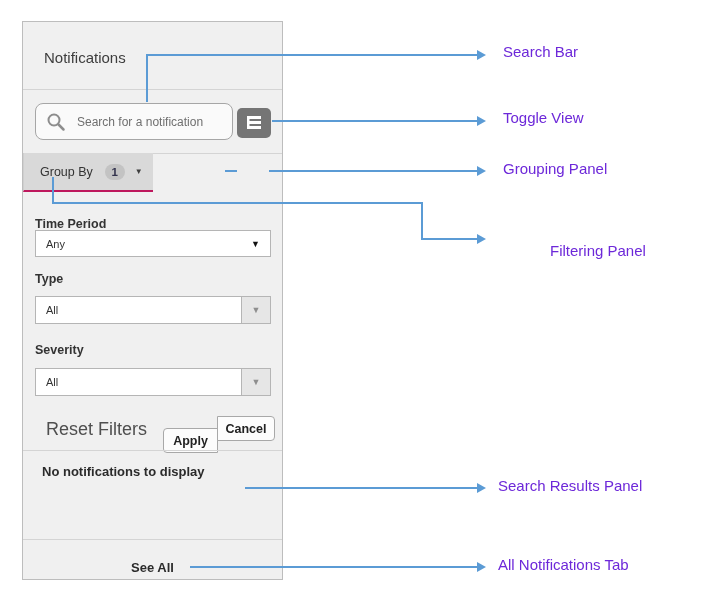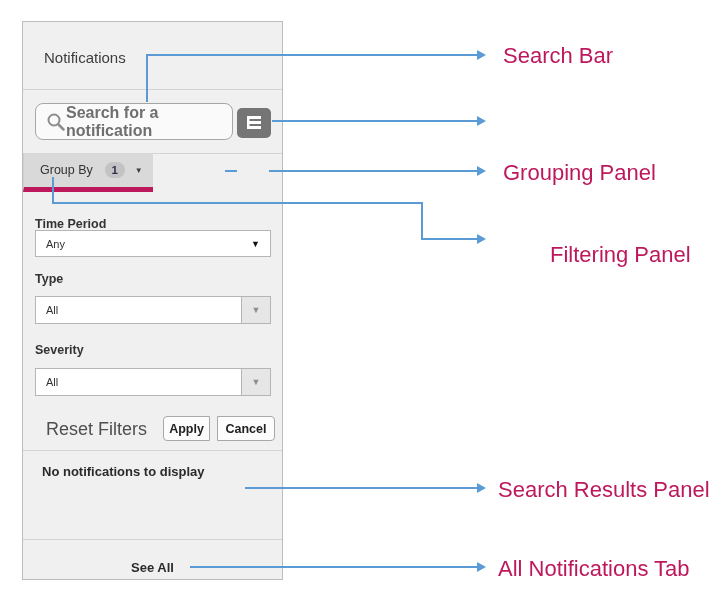--- a/index.html
+++ b/index.html
@@ -10,30 +10,30 @@
   .panel { position: absolute; left: 22px; top: 21px; width: 261px; height: 559px;
            background: #f0f0f0; border: 1px solid #bdbdbd; }
   .divider { position: absolute; left: 0; width: 100%; height: 1px; background: #d4d4d4; }
   .panel-title { position: absolute; left: 21px; top: 27px; font-size: 15px; color: #3d3d3d; }
 
   
   .search-box { position: absolute; left: 12px; top: 81px; width: 198px; height: 37px;
                 background: #fafafa; border: 1px solid #a6a6a6; border-radius: 8px;
                 display: flex; align-items: center; }
   .search-box .mag { margin-left: 10px; display: flex; }
-  .search-placeholder { margin-left: 0; font-size: 16px; font-weight: bold; color: #6f6f6f; }
+  .search-placeholder { margin-left: 11px; font-size: 12px; font-weight: normal; color: #6f6f6f; }
   .toggle-btn { position: absolute; left: 214px; top: 86px; width: 34px; height: 30px;
                 background: #757575; border: none; border-radius: 5px;
                 display: flex; align-items: center; justify-content: center; cursor: pointer; }
 
   
   .tabs { position: absolute; left: 0; top: 131px; width: 100%; height: 39px; display: flex; }
   .tab { display: flex; align-items: center; height: 100%; }
   .tab-filters { width: 131px; }
-  .tab-groupby { width: 130px; background: #d9d9d9; border-bottom: 5px solid #be185d; border-left: 1px solid #cfcfcf; }
+  .tab-groupby { width: 130px; background: #d9d9d9; border-bottom: 2px solid #be185d; border-left: 1px solid #cfcfcf; }
   .tab-label { font-size: 12.5px; color: #333; }
   .tab-filters .tab-label { margin-left: 18px; }
   .tab-groupby .tab-label { margin-left: 16px; }
   .badge { display: inline-block; min-width: 20px; padding: 2px 5px; margin-left: 21px;
            background: #c3c3c3; border-radius: 9px; font-size: 11.5px; font-weight: bold;
            color: #33334d; text-align: center; }
   .tab-groupby .badge { margin-left: 12px; }
   .caret { font-size: 8px; color: #3f3f3f; margin-left: 10px; position: relative; z-index: 7; }
 
   
@@ -48,35 +48,35 @@
   .combo-btn { position: absolute; right: 0; top: 0; width: 29px; height: 100%;
                background: #e6e6e6; border-left: 1px solid #b5b5b5;
                display: flex; align-items: center; justify-content: center; }
   .combo-btn span { font-size: 9px; color: #8e8e8e; }
 
   
   .reset-link { position: absolute; left: 23px; top: 397px; font-size: 18px; color: #4f4f4f; cursor: pointer; }
   .btn { position: absolute; top: 394px; height: 25px; background: #fcfcfc;
          border: 1px solid #a8a8a8; font-family: "Liberation Sans", sans-serif;
          font-size: 12.5px; font-weight: bold; color: #222; cursor: pointer; }
-  .btn-apply { left: 140px; width: 47px; border-radius: 4px 0 0 4px; }
+  .btn-apply { left: 140px; width: 55px; border-radius: 4px 0 0 4px; margin-top: 12px; }
   .btn-cancel { left: 194px; width: 58px; border-radius: 0 4px 4px 0; }
 
   .empty-msg { position: absolute; left: 19px; top: 442px; font-size: 13px; font-weight: bold; color: #2b2b2b; }
   .see-all { position: absolute; left: 0; top: 538px; width: 100%; text-align: center;
              font-size: 13px; font-weight: bold; color: #2b2b2b; cursor: pointer; }
 
   
   .ann { position: absolute; left: 0; top: 0; width: 717px; height: 616px; pointer-events: none; z-index: 5; }
   .hline, .vline { position: absolute; background: #5b9bd5; }
   .hline { height: 2px; } .vline { width: 2px; }
   .arrow { position: absolute; width: 0; height: 0;
            border-top: 5px solid transparent; border-bottom: 5px solid transparent;
            border-left: 9px solid #5b9bd5; }
-  .ann-label { position: absolute; font-size: 22px; color: #be185d; white-space: nowrap; }
+  .ann-label { position: absolute; font-size: 15px; color: #6d28d9; white-space: nowrap; }
 
   
   .l-search-v { left: 146px; top: 55px; height: 47px; }
   .l-search-h { left: 146px; top: 54px; width: 331px; }
   .a-search   { left: 477px; top: 50px; }
   .t-search   { left: 503px; top: 43px; }
 
   .l-toggle-h { left: 272px; top: 120px; width: 205px; }
   .a-toggle   { left: 477px; top: 116px; }
   .t-toggle   { left: 503px; top: 109px; }
@@ -172,20 +172,21 @@
   </div>
 
   <div class="ann">
     <div class="vline l-search-v"></div>
     <div class="hline l-search-h"></div>
     <div class="arrow a-search"></div>
     <div class="ann-label t-search">Search Bar</div>
 
     <div class="hline l-toggle-h"></div>
     <div class="arrow a-toggle"></div>
+    <div class="ann-label t-toggle">Toggle View</div>
 
     <div class="hline l-group-h1"></div>
     <div class="hline l-group-h2"></div>
     <div class="arrow a-group"></div>
     <div class="ann-label t-group">Grouping Panel</div>
 
     <div class="vline l-filter-v1"></div>
     <div class="hline l-filter-h1"></div>
     <div class="vline l-filter-v2"></div>
     <div class="hline l-filter-h2"></div>

